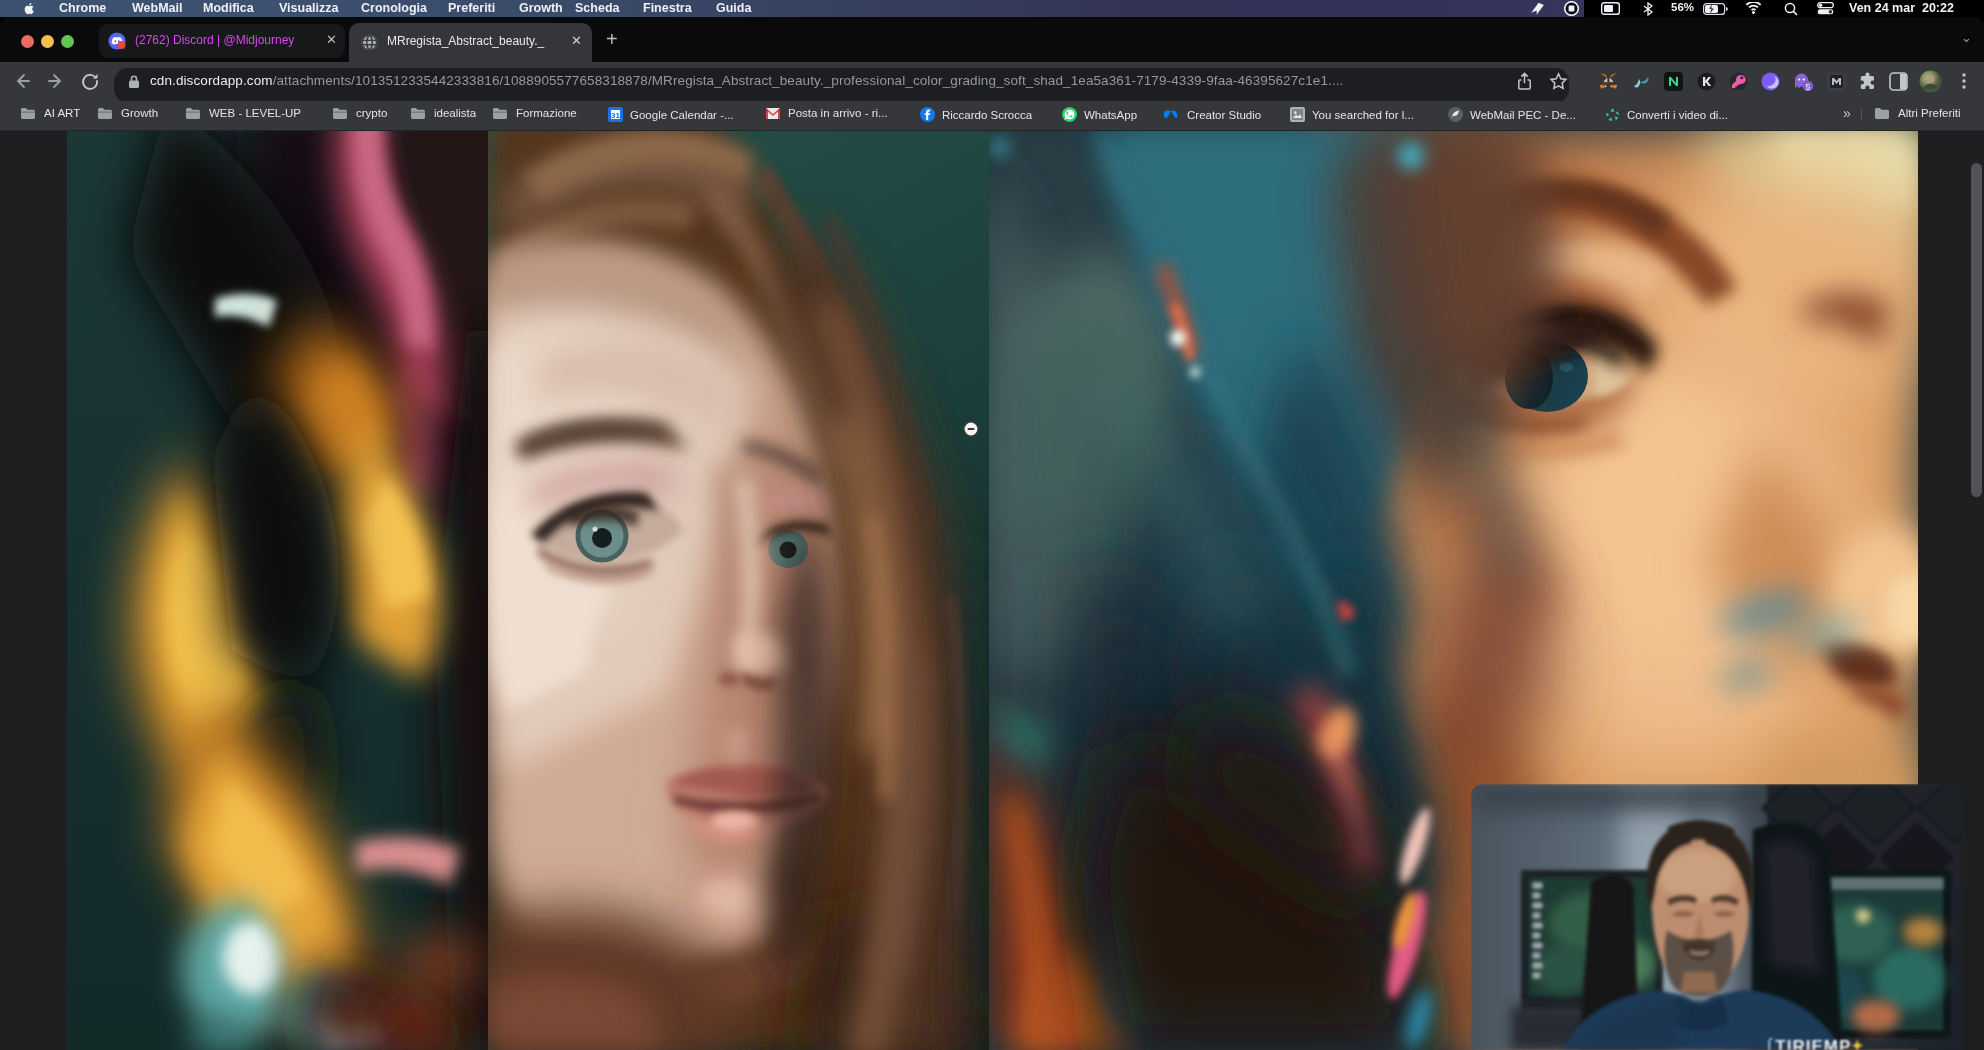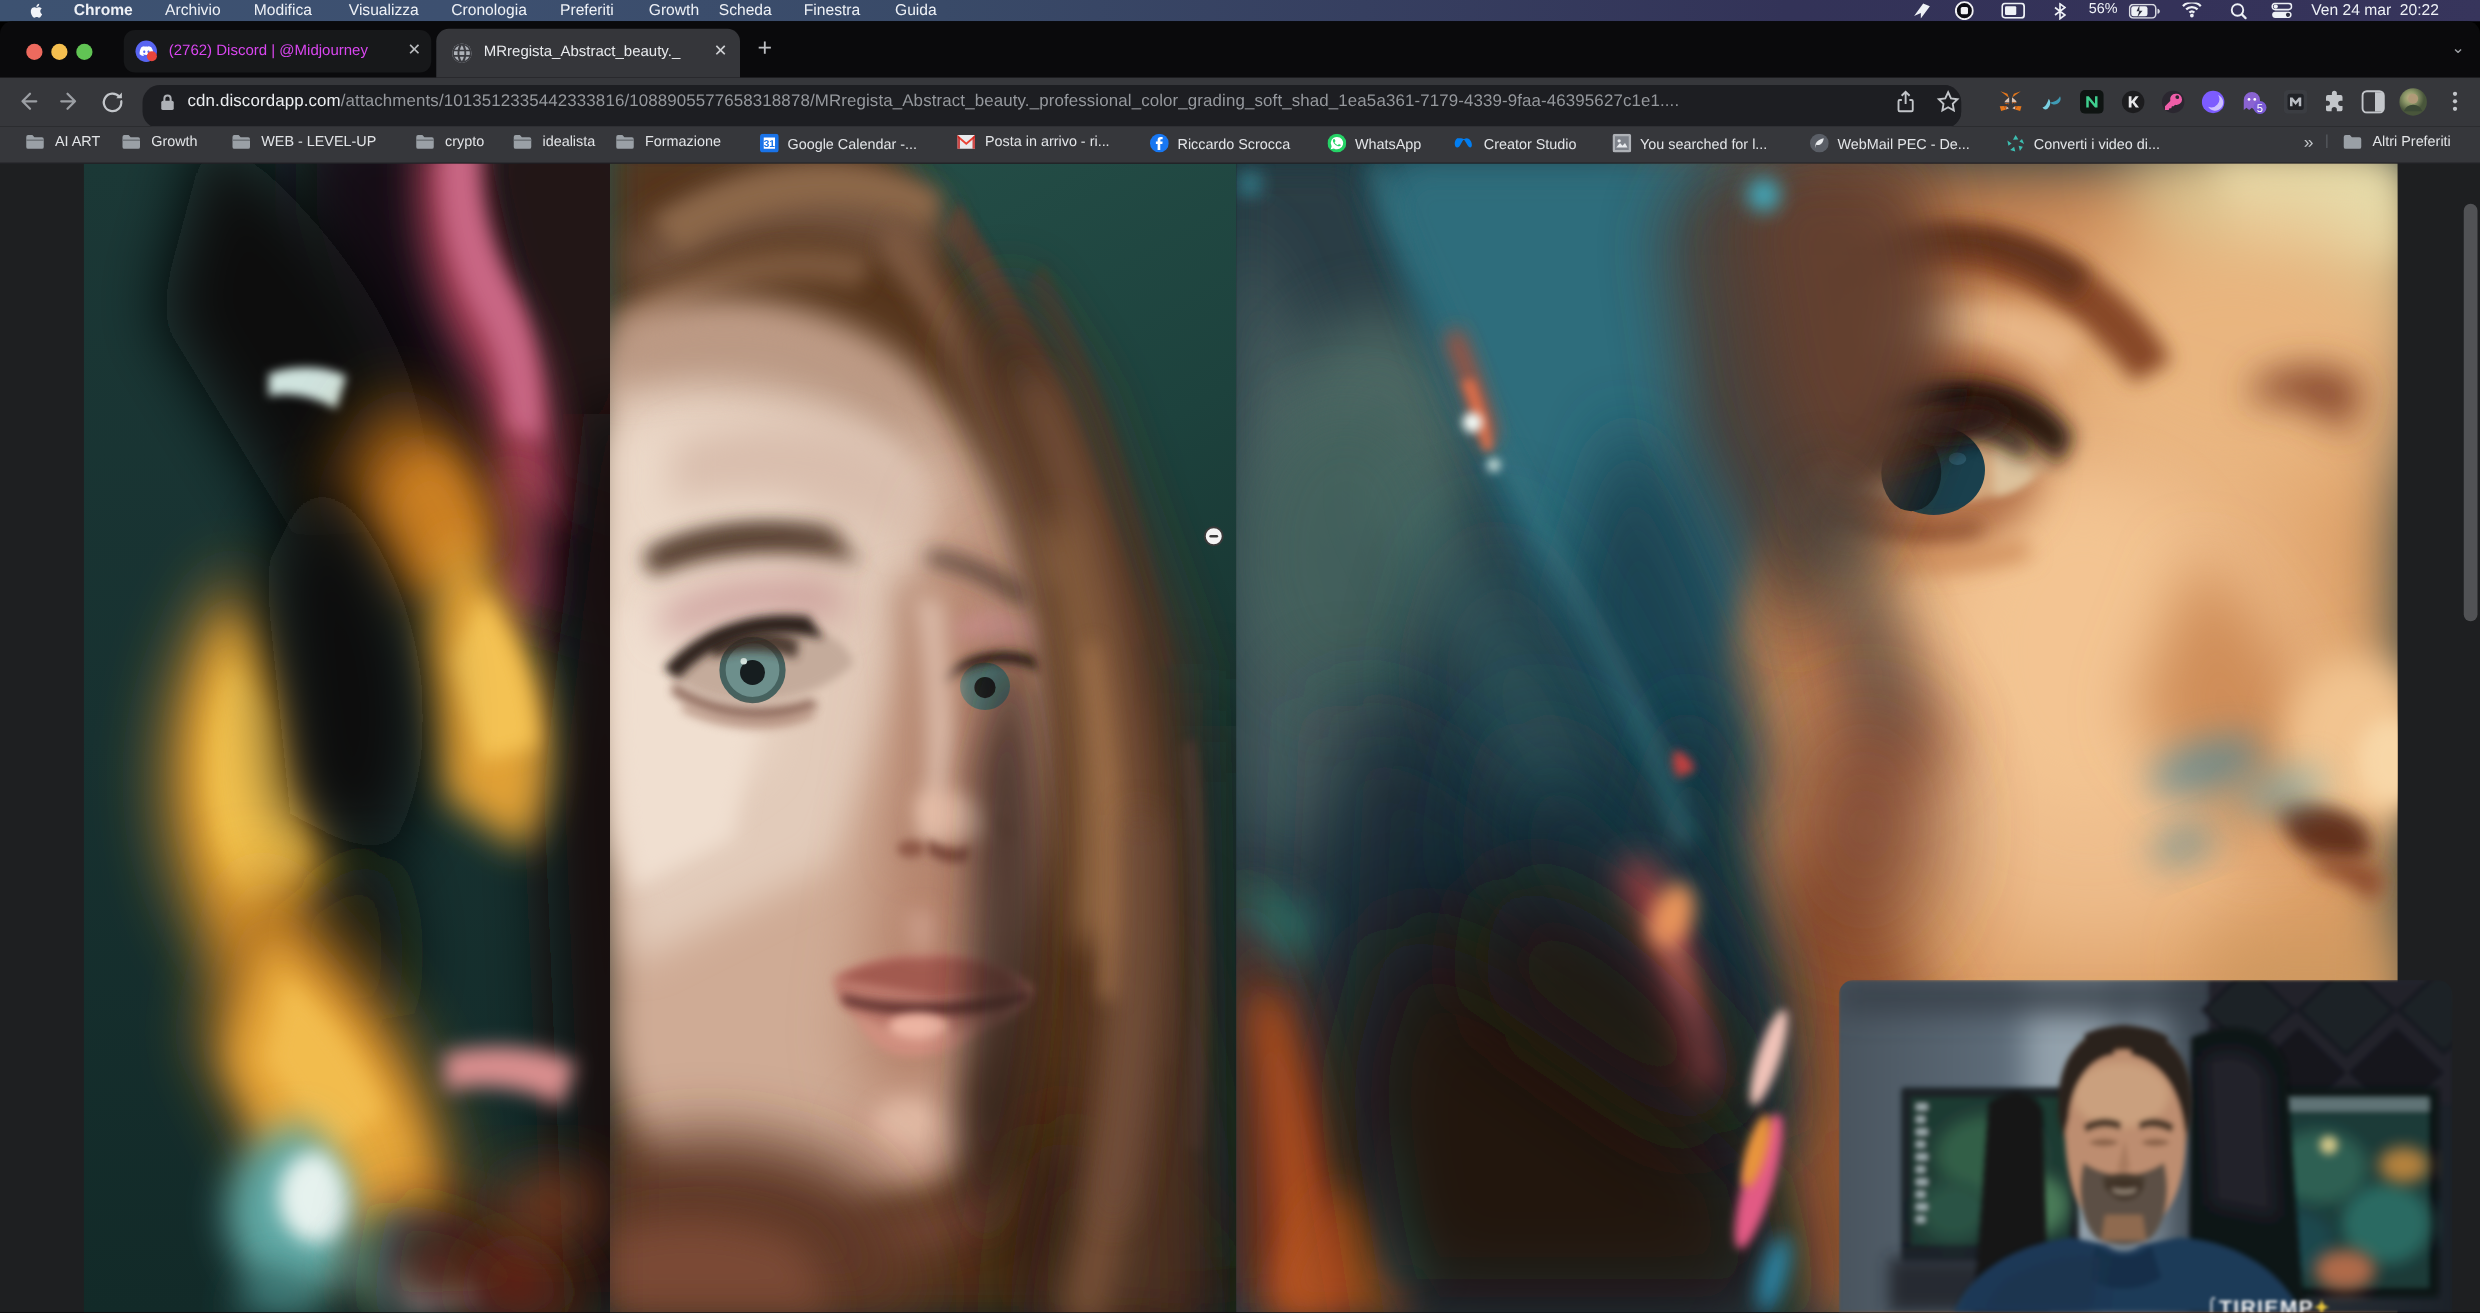--- a/index.html
+++ b/index.html
@@ -1,21 +1,21 @@
 <!DOCTYPE html>
 <html><head>
 <meta charset="utf-8">
 <style>
   * { margin:0; padding:0; box-sizing:border-box; }
   html,body { width:1984px; height:1050px; overflow:hidden; background:#000; font-family:"Liberation Sans", sans-serif; }
   #stage { position:relative; width:1984px; height:1050px; }
   
-  #menubar { position:absolute; left:0; top:0; width:1984px; height:17px;
+  #menubar { position:absolute; left:0; top:0; width:1584px; height:17px;
     background:linear-gradient(90deg,#3d5271 0%,#3d5070 18%,#394a68 38%,#363f60 55%,#333358 72%,#343259 88%,#37355c 100%);
-    color:#eef1f6; font-size:12.5px; }
+    color:#eef1f6; font-size:12.5px;font-weight:bold; }
   .mitem { position:absolute; top:1px; white-space:nowrap; }
   
   #tabstrip { position:absolute; left:0; top:17px; width:1984px; height:45px; background:#0a0a0c; border-radius:10px 10px 0 0; }
   .tl { position:absolute; top:18px; width:13px; height:13px; border-radius:50%; }
   #tab1 { position:absolute; left:99px; top:7px; width:246px; height:34px; background:#17181a; border-radius:9px; }
   #tab2 { position:absolute; left:349px; top:6px; width:243px; height:39px; background:#35363a; border-radius:10px 10px 0 0; }
   .tabtxt { position:absolute; top:9px; font-size:12px; white-space:nowrap; overflow:hidden; }
   
   #toolbar { position:absolute; left:0; top:62px; width:1984px; height:39px; background:#36373b; }
   #urlpill { position:absolute; left:114px; top:6px; width:1455px; height:35px; background:#1d1e22; border-radius:14px; overflow:hidden; }
@@ -32,21 +32,21 @@
 </style>
 </head>
 <body>
 <div id="stage">
 
   <div id="menubar">
     <svg class="mitem" style="left:23px;top:2px" width="13" height="13" viewBox="0 0 13 13">
         <path fill="#f2f4f8" d="M9.2 6.9c0-1.4 1.15-2.05 1.2-2.08-.65-.95-1.67-1.08-2.03-1.1-.87-.09-1.69.5-2.12.5-.44 0-1.12-.49-1.84-.48-.95.01-1.82.55-2.3 1.4-.99 1.7-.25 4.23.7 5.6.47.68 1.03 1.43 1.76 1.4.7-.03.97-.45 1.82-.45.85 0 1.09.45 1.84.44.76-.01 1.24-.69 1.7-1.37.54-.78.76-1.54.77-1.58-.02-.01-1.48-.57-1.5-2.28zM7.8 2.8c.39-.47.65-1.12.58-1.77-.56.02-1.24.37-1.64.84-.36.42-.67 1.08-.59 1.72.63.05 1.26-.32 1.65-.79z"></path>
       </svg>
     <b class="mitem" style="left:59px">Chrome</b>
-    <span class="mitem" style="left:132px">Archivio</span>
+    <span class="mitem" style="left:132px">WebMail</span>
     <span class="mitem" style="left:203px">Modifica</span>
     <span class="mitem" style="left:279px">Visualizza</span>
     <span class="mitem" style="left:361px">Cronologia</span>
     <span class="mitem" style="left:448px">Preferiti</span>
     <span class="mitem" style="left:519px">Growth</span>
     <span class="mitem" style="left:575px">Scheda</span>
     <span class="mitem" style="left:643px">Finestra</span>
     <span class="mitem" style="left:716px">Guida</span>
     <svg class="mitem" style="left:1531px;top:2px" width="13" height="13" viewBox="0 0 13 13">
         <path fill="#eef1f6" d="M6.8.6 1 11.6l5-3.2.6 4.4L12.4 2z" transform="rotate(8 6 6)"></path>

